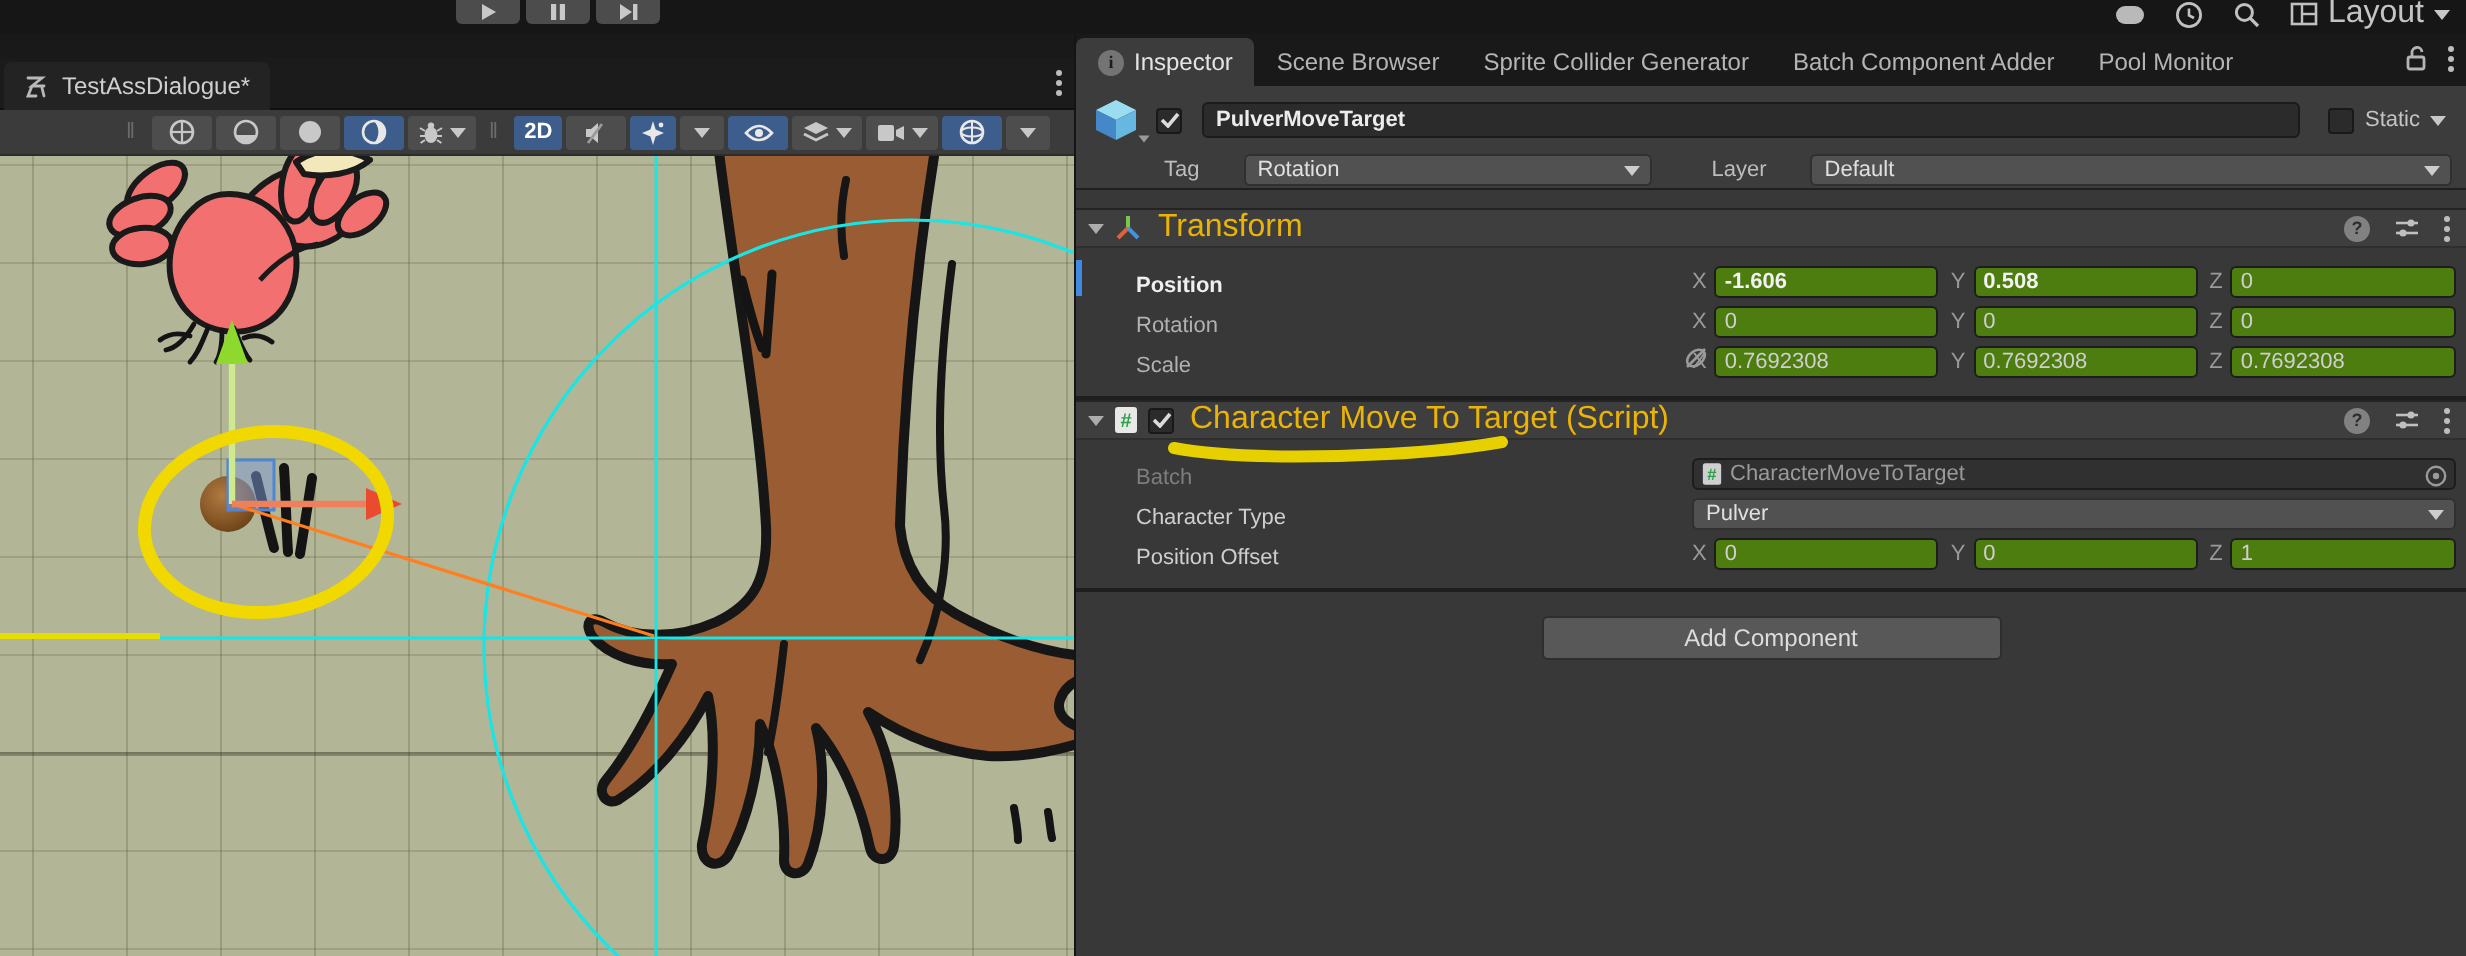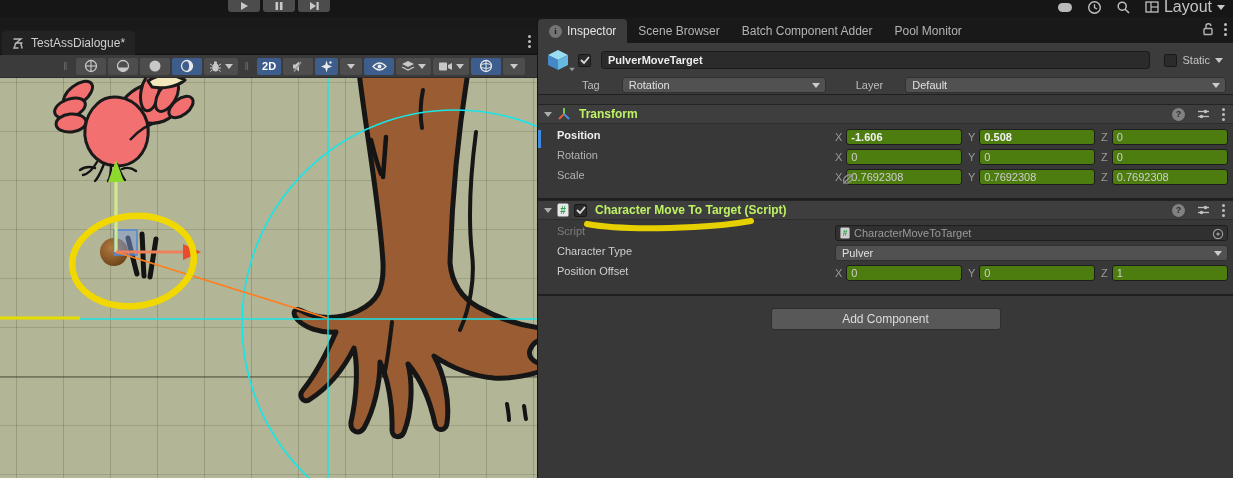--- a/index.html
+++ b/index.html
@@ -58,27 +58,27 @@
   .static-grp { display:flex; align-items:center; gap:5px; padding:0 4px 0 8px; color:#c4c4c4; }
   .go-row2 { display:flex; align-items:center; height:20px; margin-top:4px; gap:22px; padding-left:36px; }
   .ddown { height:16px; background:#515151; border:1px solid #303030; border-radius:3px; color:#e0e0e0; display:flex; align-items:center; padding:0 6px; position:relative; }
   .ddown .caret { position:absolute; right:5px; border-top-color:#cdcdcd; }
   .dd-tag { width:204px; }
   .dd-layer { flex:1; margin-right:1px; }
   .lblw { color:#bdbdbd; }
 
   .spacer9 { height:9px; }
   .comp-header { height:20px; background:#3e3e3e; border-top:1px solid #242424; border-bottom:1px solid #2e2e2e; display:flex; align-items:center; gap:5px; padding:0 6px; position:relative; }
-  .comp-title { font-size:12px; font-weight:bold; color:#bef264; margin-left:3px; }
+  .comp-title { font-size:16px; font-weight:normal; color:#eab308; margin-left:3px; }
   .hdr-right { position:absolute; right:8px; display:flex; align-items:center; gap:12px; }
   .fold { width:0; height:0; border-top:5px solid #adadad; border-left:4px solid transparent; border-right:4px solid transparent; }
   .help-ic { width:13px; height:13px; border-radius:50%; background:#818181; color:#2e2e2e; font-size:9px; font-weight:bold; display:flex; align-items:center; justify-content:center; }
 
   .comp-body { padding:5px 0 9px 0; position:relative; }
-  .row { display:flex; align-items:flex-start; height:20px; padding-left:19px; position:relative; }
+  .row { display:flex; align-items:flex-end; height:20px; padding-left:30px; position:relative; }
   .row .rlabel { flex:0 0 278px; color:#b2b2b2; }
   .rlabel.bold { color:#efefef; font-weight:bold; }
   .rlabel.dim { color:#7e7e7e; }
   .vec { display:flex; flex:1; margin-right:5px; align-items:center; }
   .axis { color:#9a9a9a; margin-right:4px; }
   .third { display:flex; flex:1; align-items:center; margin-right:6px; }
   .third:last-child { margin-right:0; }
   .field { flex:1; height:16px; background:#4d7c0f; border:1px solid #1d1d1d; border-radius:3px; color:#cfcfcf; line-height:14px; padding:0 4px; overflow:hidden; white-space:nowrap; }
   .field.boldv { color:#f2f2f2; font-weight:bold; }
   .value-wide { flex:1; margin-right:5px; position:relative; }
@@ -351,20 +351,23 @@
   <div class="insp-pane">
     <div class="insp-tabbar">
       <div class="itab active">
         <span class="info-ic">i</span>
         <span>Inspector</span>
       </div>
       <div class="itab">
           <span>Scene Browser</span>
         </div>
       <div class="itab">
+          <span>Sprite Collider Generator</span>
+        </div>
+      <div class="itab">
           <span>Batch Component Adder</span>
         </div>
       <div class="itab">
           <span>Pool Monitor</span>
         </div>
       <div class="tabbar-right">
         <svg width="12" height="14" viewBox="0 0 12 14">
             <rect x="2" y="6.5" width="8" height="6" rx="1" fill="none" stroke="#b4b4b4" stroke-width="1.4"></rect>
             <path d="M4,6.5 V4.5 A2.5,2.5 0 0 1 9,4 " fill="none" stroke="#b4b4b4" stroke-width="1.4"></path>
           </svg>
@@ -522,21 +525,21 @@
             </svg>
           <span class="kebab-dots">
               <i></i>
               <i></i>
               <i></i>
             </span>
         </div>
       </div>
       <div class="comp-body">
         <div class="row">
-          <span class="rlabel dim">Script</span>
+          <span class="rlabel dim">Batch</span>
           <div class="value-wide">
             <div class="objfield">
               <svg width="10" height="12" viewBox="0 0 12 14">
                   <rect x="0.5" y="0.5" width="11" height="13" rx="1.5" fill="#cfcfcf"></rect>
                   <text x="6" y="10.5" text-anchor="middle" font-size="10" font-weight="bold" fill="#2da04a" font-family="Liberation Sans, sans-serif">#</text>
                 </svg>
               <span>CharacterMoveToTarget</span>
               <svg class="picker" width="12" height="12" viewBox="0 0 12 12">
                   <circle cx="6" cy="6" r="4.6" fill="none" stroke="#9a9a9a" stroke-width="1.2"></circle>
                   <circle cx="6" cy="6" r="1.6" fill="#9a9a9a"></circle>

